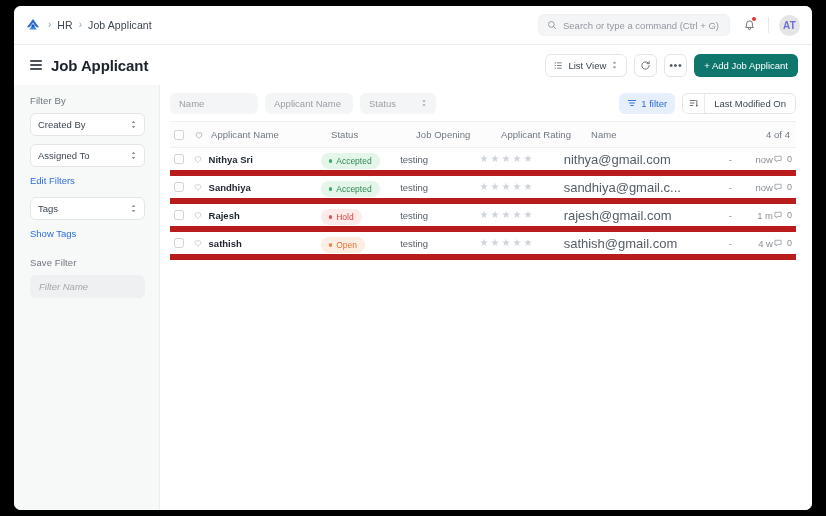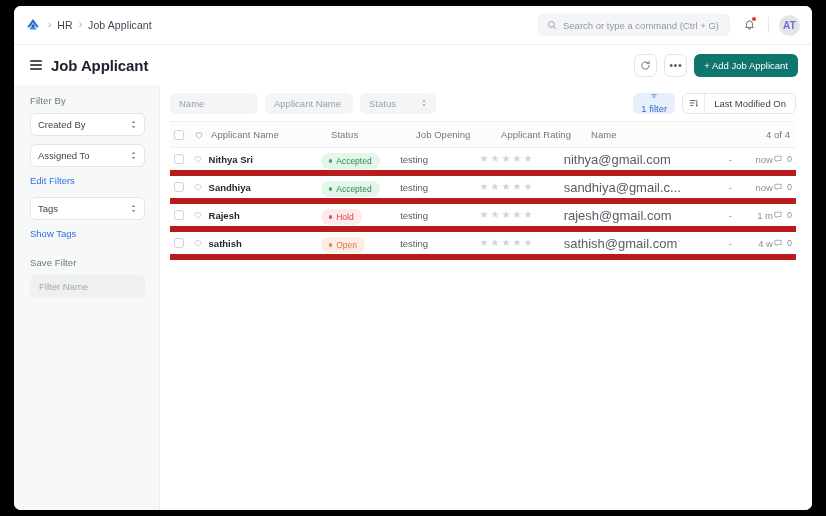--- a/index.html
+++ b/index.html
@@ -113,21 +113,21 @@
   }
   .select .caret { margin-left: auto; display: flex; flex-direction: column; gap: 1.5px; }
   .side-link {
     font-size: 9.5px; color: #2f6fe0; cursor: pointer;
     display: block; margin-bottom: 11px;
   }
   .filter-input {
     height: 23px; background: #eff0f1;
     border: 1px solid #eff0f1; border-radius: 6px;
     display: flex; align-items: center; padding: 0 8px;
-    font-size: 9.5px; color: #a2a8af;
+    font-size: 9.5px; color: #a2a8af; font-style: italic;
   }
 
   
   .main { flex: 1 1 auto; background: #fff; display: flex; flex-direction: column; min-width: 0; }
   .filter-bar {
     height: 36px; flex: 0 0 36px;
     display: flex; align-items: center;
     padding: 0 16px 0 10px;
     gap: 7px;
   }
@@ -141,21 +141,20 @@
   .pill.w1 { width: 88px; }
   .pill.w2 { width: 88px; }
   .pill.w3 { width: 76px; }
   .pill .caret { margin-left: auto; display:flex; flex-direction: column; gap:1.5px; }
   .bar-right { margin-left: auto; display: flex; align-items: center; gap: 7px; }
   .chip-filter {
     height: 21px; border-radius: 6px; background: #e8effc;
     display: flex; align-items: center; gap: 4px;
     padding: 0 8px; font-size: 9.5px; color: #2b6ed6; font-weight: 500;
     cursor: pointer;
-    flex-direction: column;
   }
   .sort-group {
     height: 21px; display: flex; align-items: center;
     border: 1px solid #e2e5e8; border-radius: 6px; overflow: hidden;
     cursor: pointer;
   }
   .sort-group .ic { width: 22px; height: 100%; display: flex; align-items: center; justify-content: center; border-right: 1px solid #e9ebed; }
   .sort-group .lbl { padding: 0 9px; font-size: 9.5px; color: #3c4650; }
 
   
@@ -249,20 +248,37 @@
   </div>
 
   <div class="pagehead">
     <div class="hamburger">
       <span></span>
         <span></span>
         <span></span>
     </div>
     <div class="page-title">Job Applicant</div>
     <div class="head-actions">
+      <div class="btn">
+        <svg width="9" height="9" viewBox="0 0 16 16">
+          <g fill="#555d66">
+            <circle cx="2" cy="3.4" r="1"></circle>
+              <rect x="5" y="2.8" width="9" height="1.3" rx=".6"></rect>
+            <circle cx="2" cy="8" r="1"></circle>
+              <rect x="5" y="7.4" width="9" height="1.3" rx=".6"></rect>
+            <circle cx="2" cy="12.6" r="1"></circle>
+              <rect x="5" y="12" width="9" height="1.3" rx=".6"></rect>
+          </g>
+        </svg>
+        <span>List View</span>
+        <svg width="7" height="10" viewBox="0 0 8 12">
+          <path d="M4 1.6 6 4.3H2Z" fill="#8a9097"></path>
+            <path d="M4 10.4 2 7.7h4Z" fill="#8a9097"></path>
+        </svg>
+      </div>
       <div class="btn icon-only">
         <svg width="11" height="11" viewBox="0 0 24 24">
           <path d="M20 12a8 8 0 1 1-2.6-5.9" fill="none" stroke="#555d66" stroke-width="1.9" stroke-linecap="round"></path>
           <path d="M20 3.2V8h-4.8" fill="none" stroke="#555d66" stroke-width="1.9" stroke-linecap="round" stroke-linejoin="round"></path>
         </svg>
       </div>
       <div class="btn icon-only">
         <span class="dots">•••</span>
       </div>
       <div class="btn-primary">

